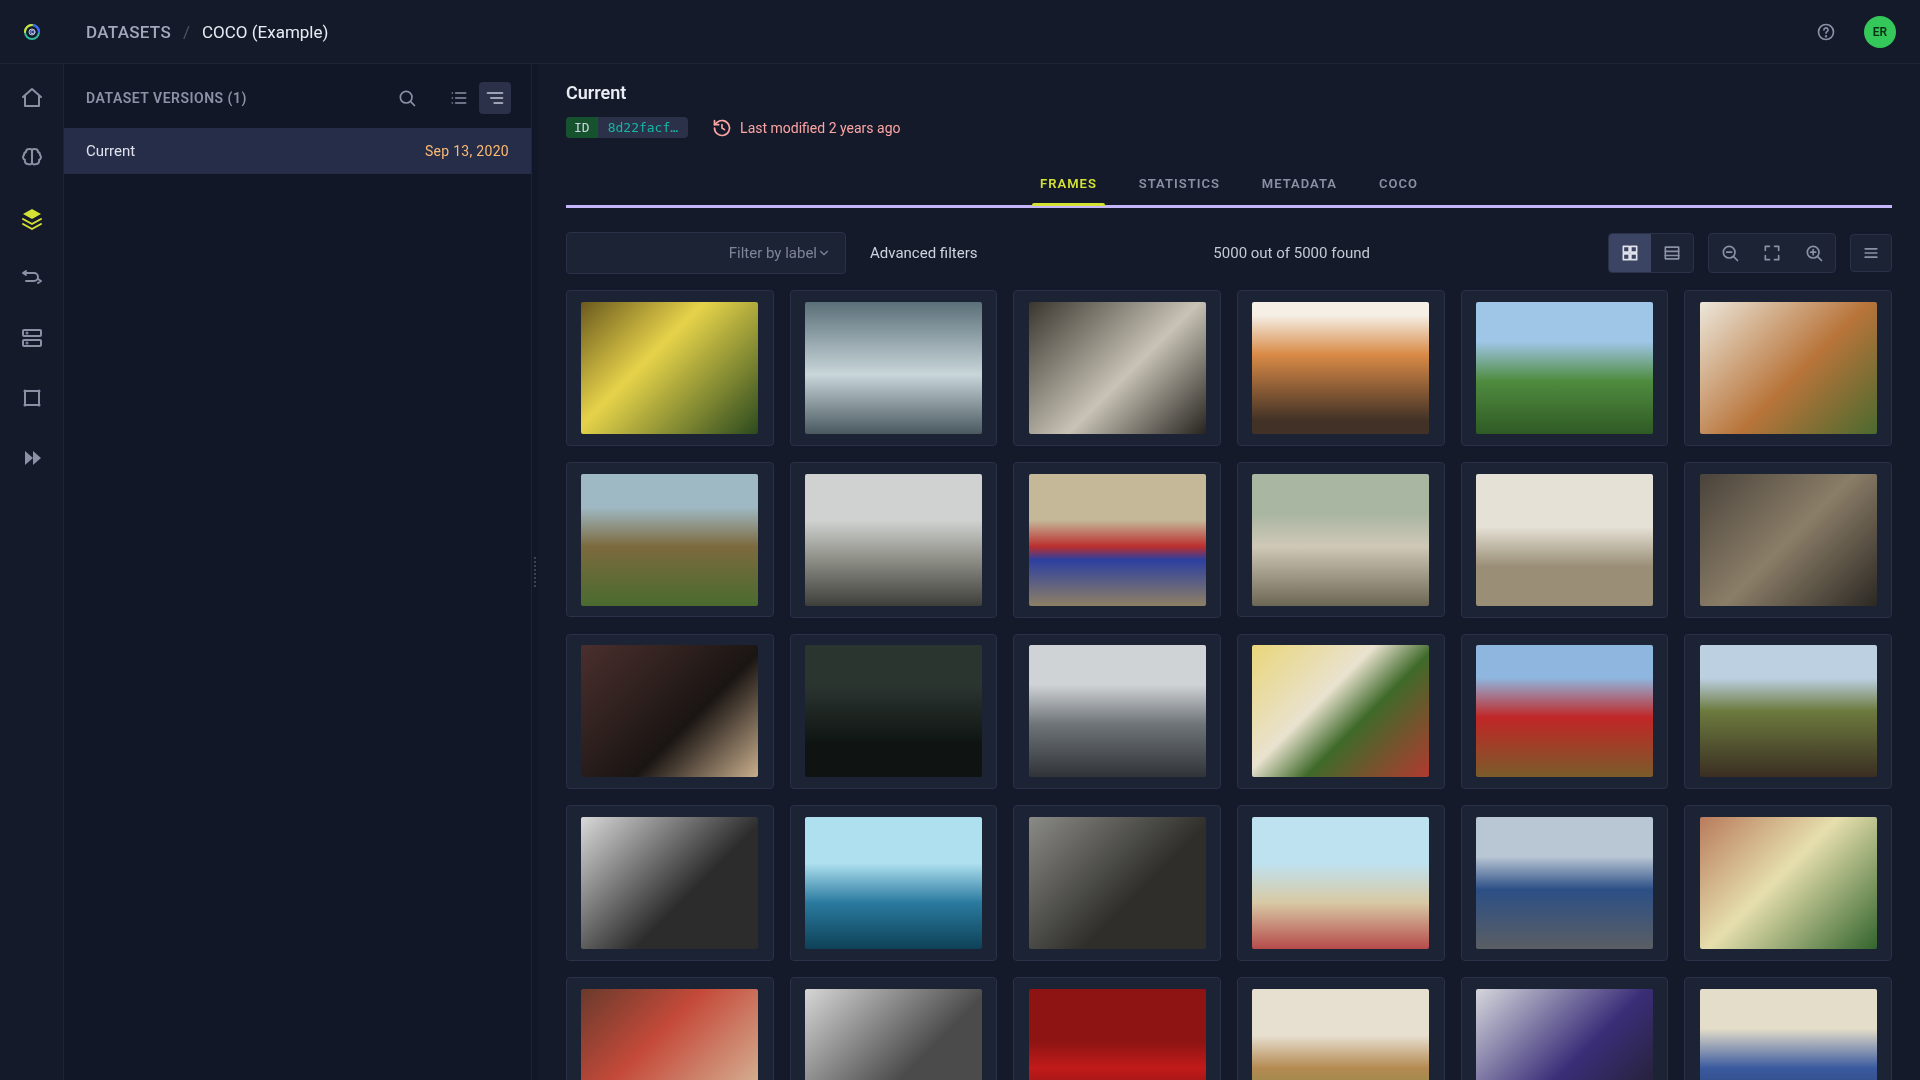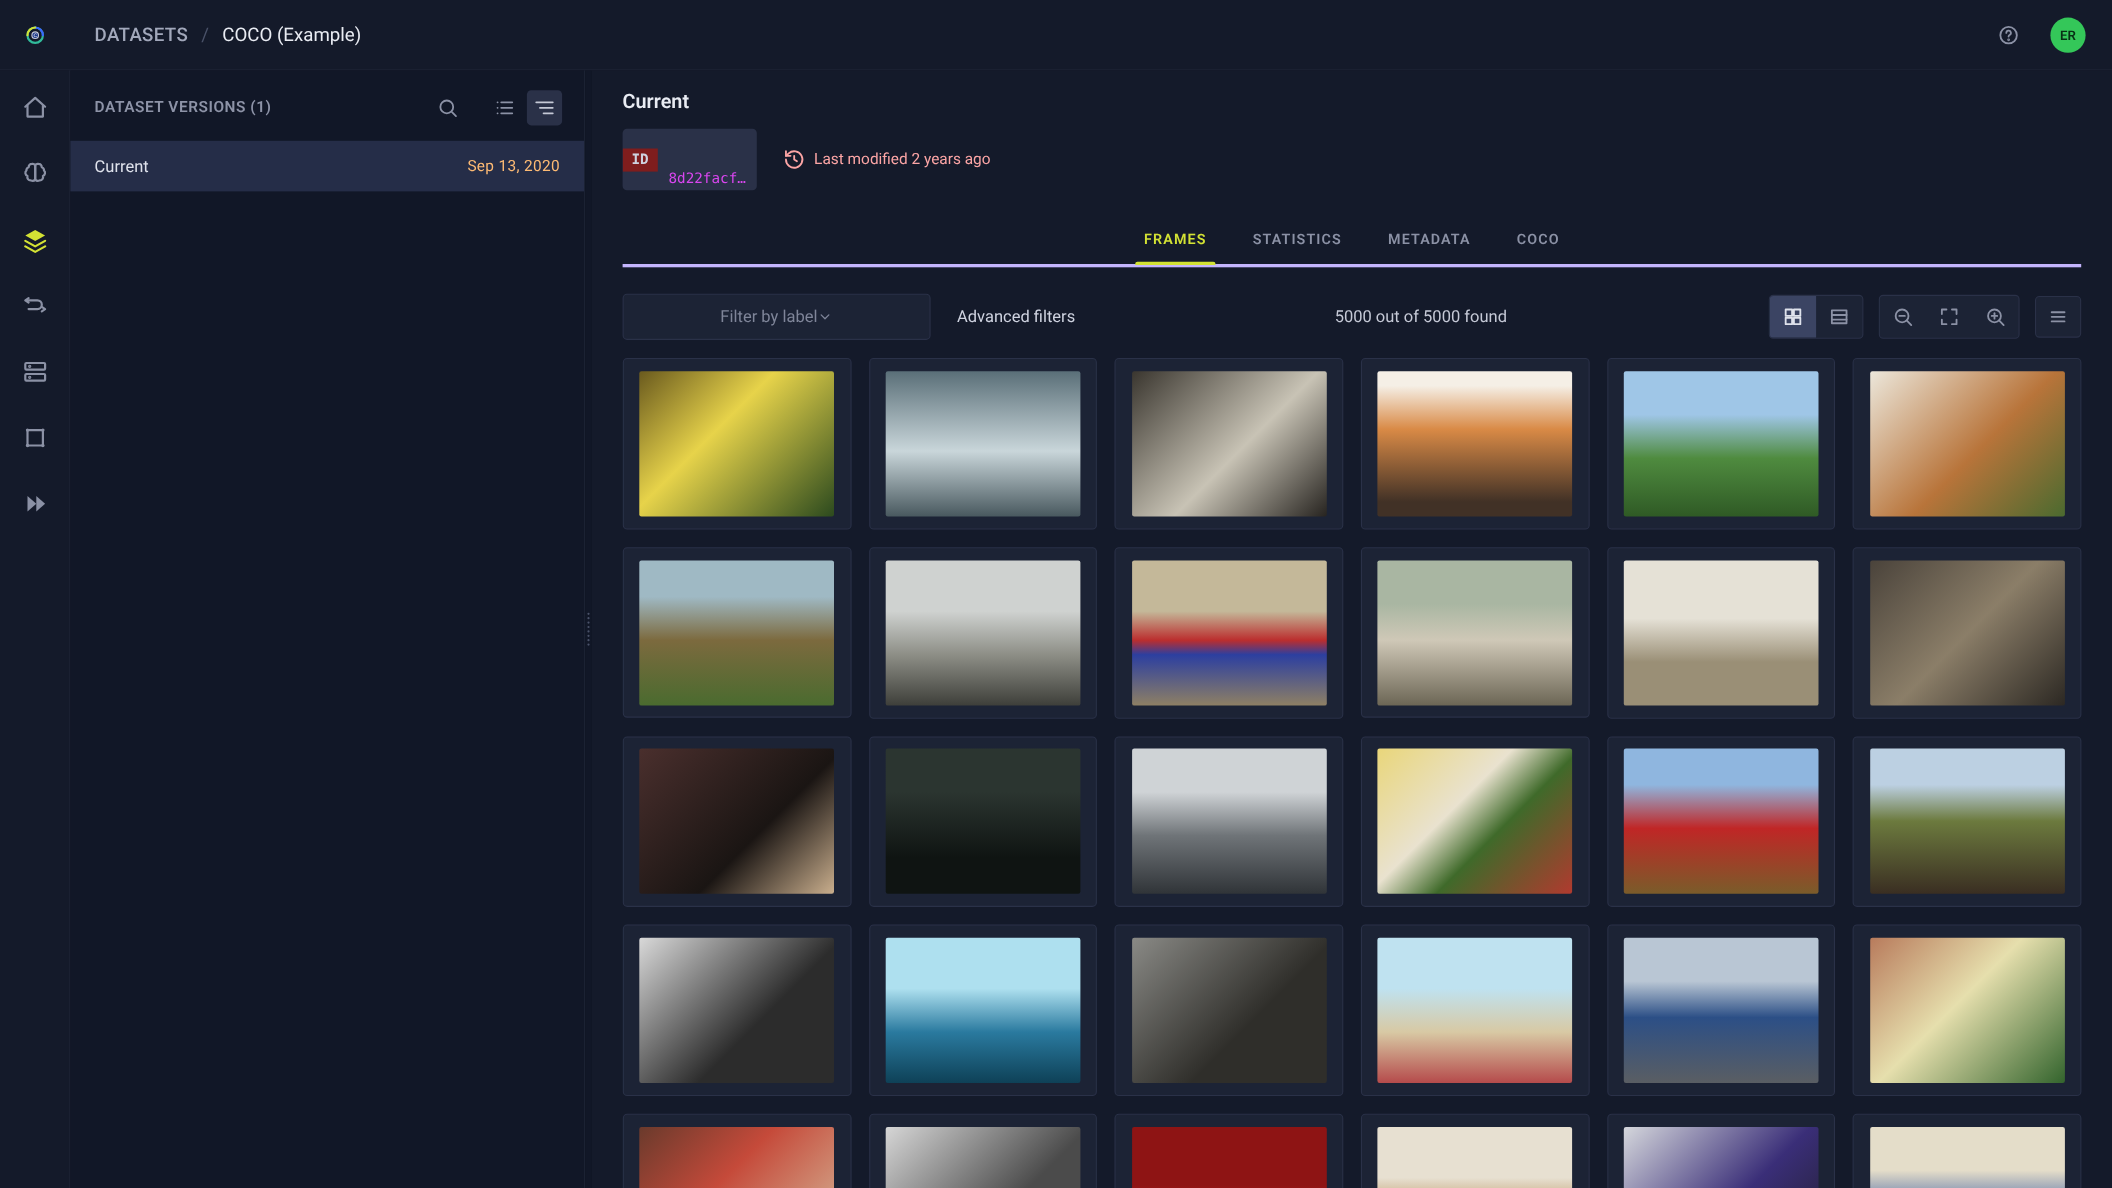--- a/index.html
+++ b/index.html
@@ -81,37 +81,37 @@
 
 .content-header { padding: 18px 28px 8px 28px; }
 .content-title { font-size:18px; font-weight:600; color:#e9ecf3; }
 .content-meta { display:flex; align-items:center; gap:24px; margin-top:14px; }
 .id-pill {
   display:inline-flex; align-items:center;
   font-family: ui-monospace, Menlo, Monaco, Consolas, monospace;
   font-size:13px;
   background:#2a3148; border-radius:4px; overflow:hidden;
 }
-.id-pill .id-label { background:#7f1d1d; padding:3px 8px; color:#cfd3e0; font-weight:700; }
-.id-pill .id-val { padding:3px 10px; color:#d946ef;margin-top:35px; }
+.id-pill .id-label { background:#14532d; padding:3px 8px; color:#cfd3e0; font-weight:400; }
+.id-pill .id-val { padding:3px 10px; color:#14b8a6; }
 .modified { display:flex; align-items:center; gap:8px; color:#fca5a5; font-size:14px; }
 
 .tabs { display:flex; gap:6px; justify-content:center; margin-top:28px; border-bottom:3px solid #c4b5fd; }
 .tab { padding: 10px 18px 14px; font-size:13px; font-weight:600; letter-spacing:1px; color:#8b91a5; cursor:pointer; position:relative; }
 .tab.active { color:#d3e234; }
 .tab.active::after { content:""; position:absolute; left:10px; right:10px; bottom:-1px; height:3px; background:#d3e234; border-radius:2px 2px 0 0; }
 
 .toolbar {
   display:flex; align-items:center; gap:24px;
   padding: 16px 28px;
 }
 .filter-select {
   width: 280px; height:42px;
   background:#1c2335; border:1px solid #2a3148; border-radius:4px;
-  display:flex; align-items:center; justify-content:center;
+  display:flex; align-items:center; justify-content:flex-end;
   padding: 0 14px;
   color:#7f8599; font-size:15px;
   cursor:pointer;
 }
 .adv-link { color:#cfd3e0; font-size:15px; cursor:pointer; }
 .result-count { color:#c5c9d6; font-size:15px; margin-left:auto; margin-right:auto; position:absolute; left:50%; transform:translateX(-10%); }
 .toolbar { position:relative; }
 .toolbar-right { margin-left:auto; display:flex; align-items:center; gap:14px; }
 .seg { display:flex; background:#1c2335; border-radius:4px; overflow:hidden; border:1px solid #2a3148; }
 .seg .seg-btn { width:42px; height:38px; display:flex; align-items:center; justify-content:center; color:#8b91a5; cursor:pointer; }

